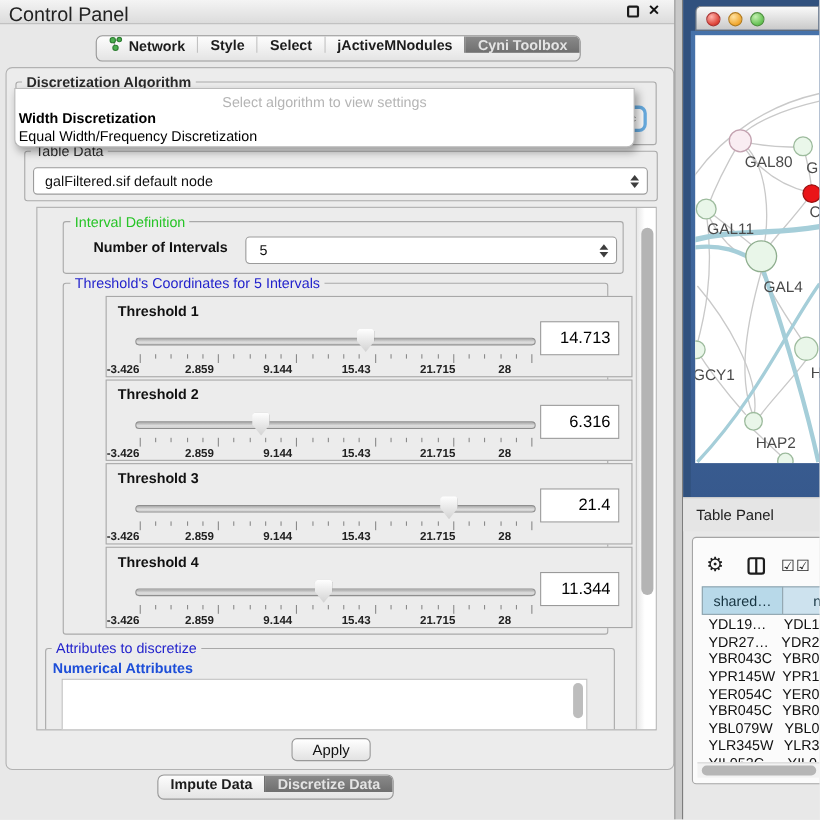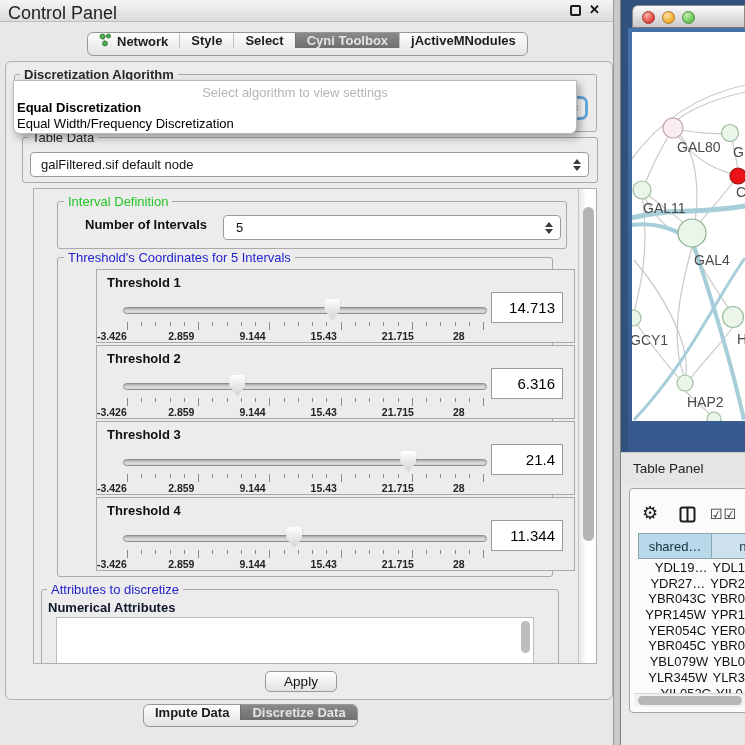--- a/index.html
+++ b/index.html
@@ -76,21 +76,21 @@
   .tick { position:absolute; top:52px; width:1px; background:#8a8a8a; }
   .tick.major { height:8px; }
   .tick.minor { height:4px; }
   .tick-lab { position:absolute; top:60px; width:60px; font-size:10.5px; font-weight:bold; color:#222; }
   .thr-value { position:absolute; left:394px; top:22px; width:72px; height:31px; background:#fff;
     border:1px solid #9a9a9a; font-size:15px; color:#000; text-align:right; line-height:29px; padding-right:7px;
     font-family:"Liberation Sans", sans-serif; }
 
   #attr-group { left:40px; top:588px; width:518px; height:86px; }
   #attr-group-label { left:46px; top:581px; color:#2323cc; }
-  #attr-sublabel { left:47px; top:599px; font-size:13px; font-weight:bold; color:#0f172a; }
+  #attr-sublabel { left:47px; top:599px; font-size:13px; font-weight:bold; color:#1d4ed8; }
   #attr-list { left:55px; top:616px; width:478px; height:60px; background:#fff; border:1px solid #bdbdbd; overflow:hidden; }
   #attr-list .item { font-size:13px; line-height:16px; padding-left:8px; color:#111; }
   #attr-list .item:first-child { margin-top:3px; }
   #attr-scroll { position:absolute; right:3px; top:3px; width:9px; height:32px; background:#bdbdbd; border-radius:5px; }
 
   #apply-btn { left:265px; top:671px; width:72px; height:21px; border:1px solid #999; border-radius:5px;
     background:linear-gradient(#ffffff,#e2e2e2); font-size:13.5px; color:#111; text-align:center; line-height:19px; }
 
   
   #divider { left:613px; top:0; width:8px; height:745px; background:#c9c9c9;
@@ -109,21 +109,21 @@
   #tablepanel-bar { left:621px; top:452px; width:124px; height:31px; background:#e5e5e5; border-top:1px solid #c9c9c9; }
   #tablepanel-bar .t { position:absolute; left:12px; top:0; line-height:31px; font-size:13.5px; color:#222; }
   #table-card { left:629px; top:488px; width:130px; height:225px; background:#fbfbfb; border:1px solid #a5a5a5; border-radius:4px; }
   #gear-icon { left:642px; top:502px; font-size:18px; color:#1d1d1d; }
   #split-icon { left:679px; top:506px; }
   #checks-icon { left:710px; top:506px; font-size:14px; color:#1d1d1d; letter-spacing:1px; }
   .hcell { position:absolute; top:533px; height:26px; border:1px solid #8fa3ad; font-size:13px; color:#15323f;
     display:flex; align-items:center; justify-content:center; overflow:hidden; }
   #hcell-1 { left:638px; width:74px; background:#b8d9e9; }
   #hcell-2 { left:711px; width:71px; background:#cde2ee; }
-  #table-rows { left:638px; top:560px; width:107px; height:133px; overflow:hidden;text-align:right; }
+  #table-rows { left:638px; top:560px; width:107px; height:133px; overflow:hidden; }
   .trow { display:flex; height:15.7px; font-size:13px; color:#111; white-space:nowrap; }
   .trow .c1 { width:73px; padding-left:6px; overflow:hidden; }
   .trow .c2 { padding-left:5px; }
   #hscroll-track { left:634px; top:693px; width:111px; height:14px; background:#f2f2f2; border-top:1px solid #d5d5d5; }
   #hscroll-thumb { left:638px; top:696px; width:104px; height:9px; background:#b6b6b6; border-radius:5px; }
 
   .neticon { display:inline-block; margin-right:5px; }
 </style>
 </head>
 <body>
@@ -144,40 +144,40 @@
           <circle cx="6" cy="10.5" r="2.4" fill="#4caf50" stroke="#2e7d32"></circle>
         </svg></span>
       <span>Network</span>
     </span>
     <span class="tab">
       <span>Style</span>
     </span>
     <span class="tab">
       <span>Select</span>
     </span>
+    <span class="tab">
+      <span>jActiveMNodules</span>
+    </span>
     <span class="tab sel">
       <span>Cyni Toolbox</span>
-    </span>
-    <span class="tab">
-      <span>jActiveMNodules</span>
     </span>
   </div>
 
 <div class="abs" id="main-panel"></div>
 
 <div class="abs groupbox" id="algo-group"></div>
 <span class="abs grouplabel" id="algo-group-label">Discretization Algorithm</span>
 <div class="abs" id="algo-combo-stub">
     <span class="stepper"></span>
   </div>
 
 <div class="abs" id="algo-popup">
   <span class="ph">Select algorithm to view settings</span>
   <div id="algo-options">
-      <span class="opt first">Equal Discretization</span>
+      <span class="opt first">Width Discretization</span>
       <span class="opt">Equal Width/Frequency Discretization</span>
     </div>
 </div>
 
 <div class="abs groupbox" id="tabledata-group"></div>
 <span class="abs grouplabel" id="tabledata-label">Table Data</span>
 <div class="abs combo" id="tabledata-combo">
   <span class="val">galFiltered.sif default node</span>
   <span class="stepper"></span>
 </div>

